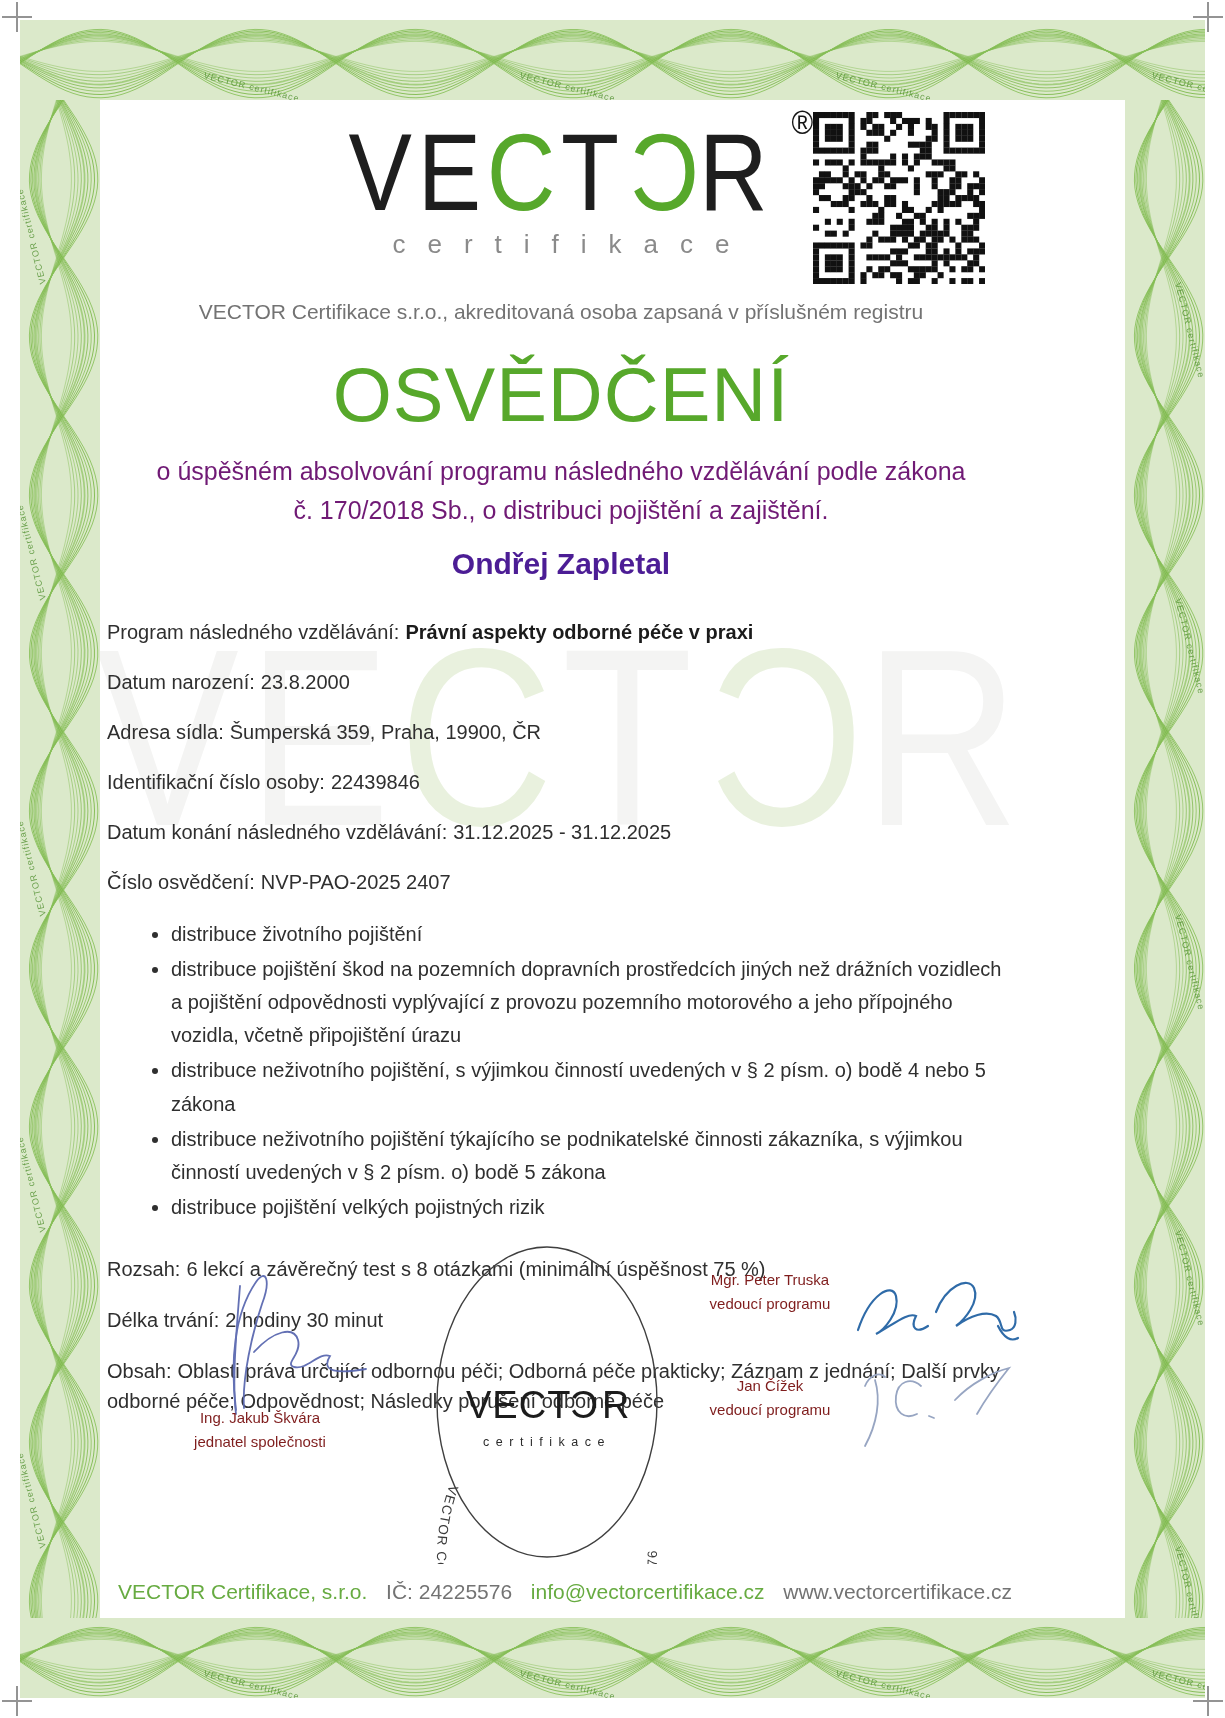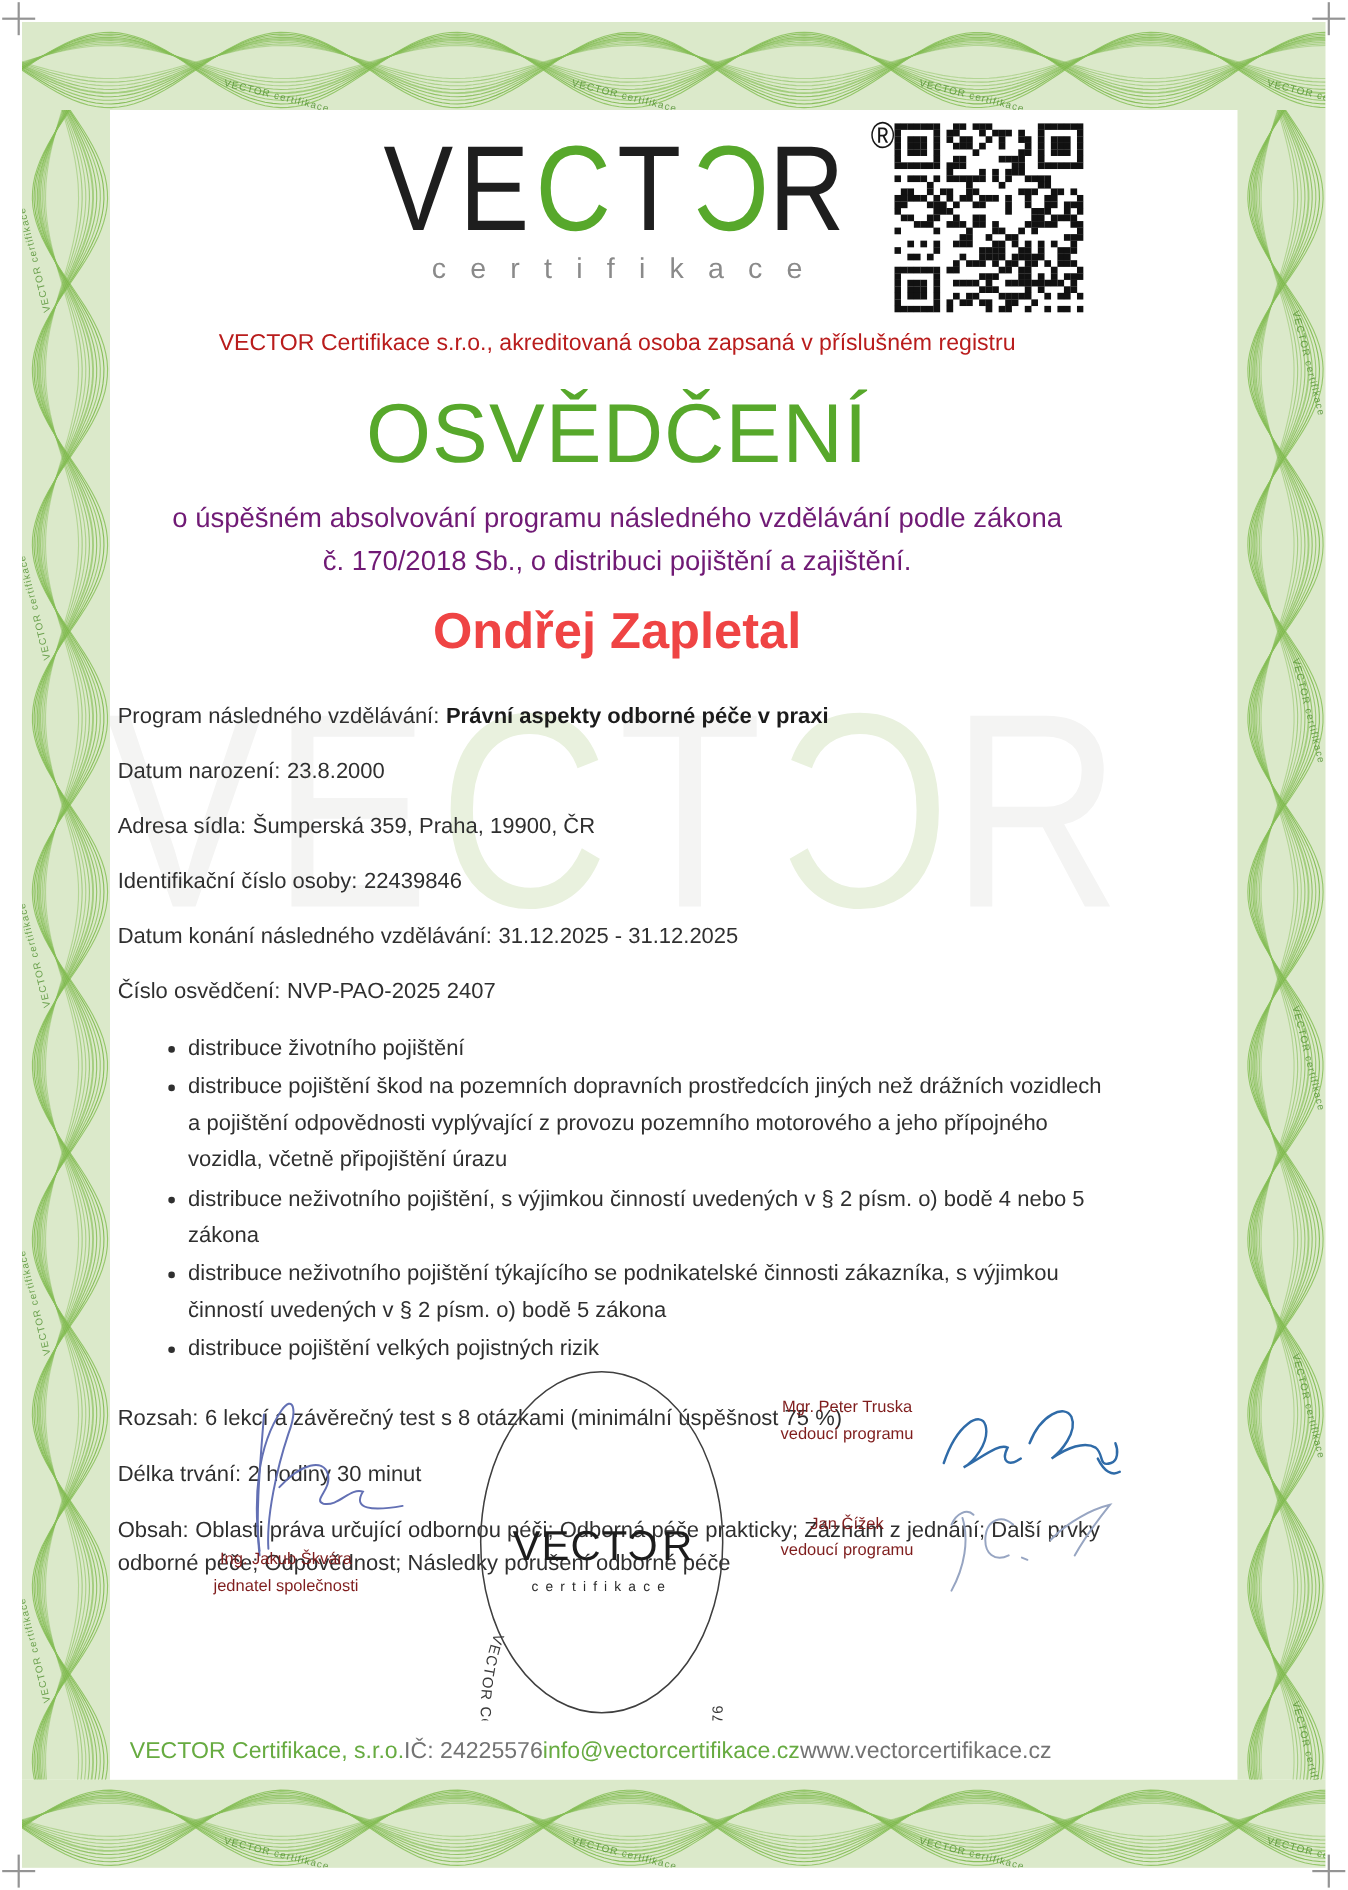--- a/index.html
+++ b/index.html
@@ -39,25 +39,25 @@
   .logo-wrap{position:absolute;left:50%;top:20px;transform:translateX(-50%);text-align:center;}
   .logo-letters{position:relative;display:inline-block;white-space:nowrap;
                 font-size:100px;line-height:.95;color:#1e1e1e;letter-spacing:6px;
                 transform:scale(.95,1.1);transform-origin:center top;}
   .logo-letters .green{color:var(--green);}
   .mirrored{display:inline-block;transform:scaleX(-1);}
   .logo-reg{position:absolute;right:-42px;top:-12px;font-size:31px;letter-spacing:0;color:#161616;}
   .logo-sub{font-size:26px;color:#8a8a8a;letter-spacing:22px;padding-left:22px;margin-top:14px;}
   .qr{position:absolute;left:706px;top:12px;width:172px;height:172px;}
 
-  .intro{margin-top:4px;text-align:center;font-size:21px;line-height:1.55;color:#b91c1c;}
+  .intro{margin-top:4px;text-align:center;font-size:21px;line-height:1.55;color:#737373;}
   .cert-title{margin:24px 0 0;text-align:center;font-size:76px;font-weight:400;
               color:var(--green);letter-spacing:1px;line-height:1.1;}
   .cert-sub{margin-top:16px;text-align:center;font-size:25px;line-height:1.55;color:#701a75;}
-  .recipient{margin:16px 0 0;text-align:center;font-size:46px;font-weight:700;color:#ef4444;line-height:1.2;}
+  .recipient{margin:16px 0 0;text-align:center;font-size:30px;font-weight:700;color:#4c1d95;line-height:1.2;}
 
   .fields{margin-top:36px;font-size:20px;}
   .field{margin-bottom:21px;line-height:1.45;}
   .field .val{margin-left:6px;}
   .field .bold{font-weight:700;color:#1b1b1b;}
   .groups-heading{font-size:20px;line-height:1.45;}
   ul.groups{margin:18px 0 0;padding-left:64px;}
   ul.groups li{font-size:20px;line-height:1.66;margin-bottom:2px;}
   .details{margin-top:30px;font-size:20px;}
   .detail{margin-bottom:21px;line-height:1.5;}
@@ -69,21 +69,21 @@
   #sig-rt-names{left:655px;top:1268px;width:230px;}
   #sig-rb-names{left:655px;top:1374px;width:230px;}
   .sig-svg{position:absolute;z-index:3;}
   #sig-skvara{left:170px;top:1270px;}
   #sig-truska{left:850px;top:1268px;}
   #sig-cizek{left:845px;top:1356px;}
   #stamp{position:absolute;left:432px;top:1242px;z-index:3;}
 
   
   .footer{position:absolute;left:118px;top:1580px;width:894px;display:flex;
-          justify-content:flex-start;align-items:baseline;font-size:21px;z-index:3;}
+          justify-content:space-between;align-items:baseline;font-size:21px;z-index:3;}
   .footer .green{color:var(--footer-green);}
   .footer .dark{color:#737373;}
 </style>
 </head>
 <body>
 
 <div class="page">
 
   <div class="crop" id="crop-tl"></div>
   <div class="crop" id="crop-tr"></div>

